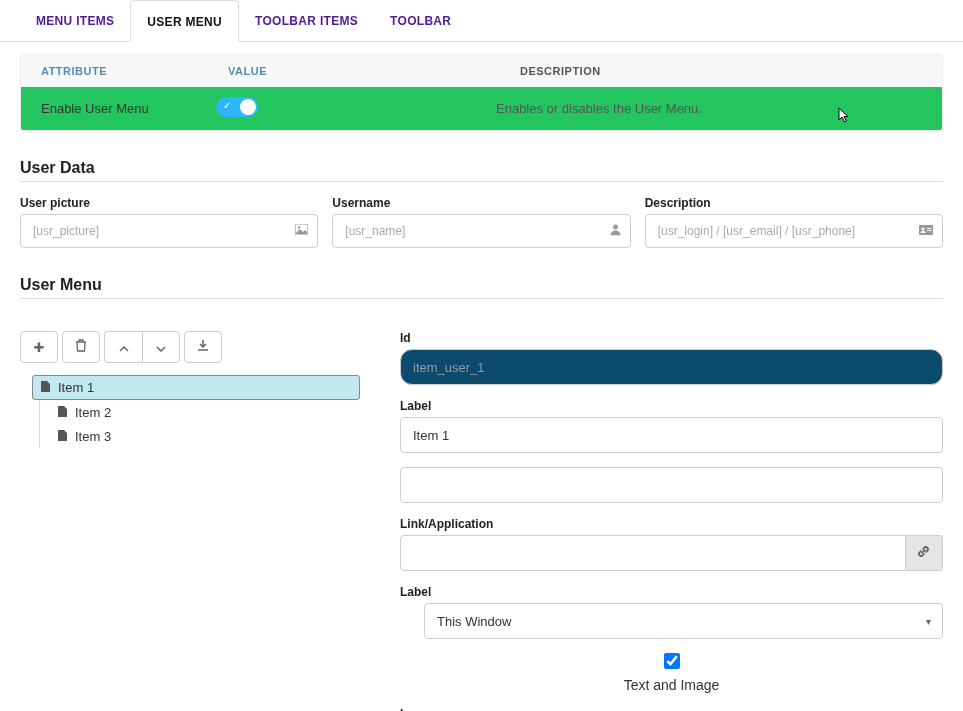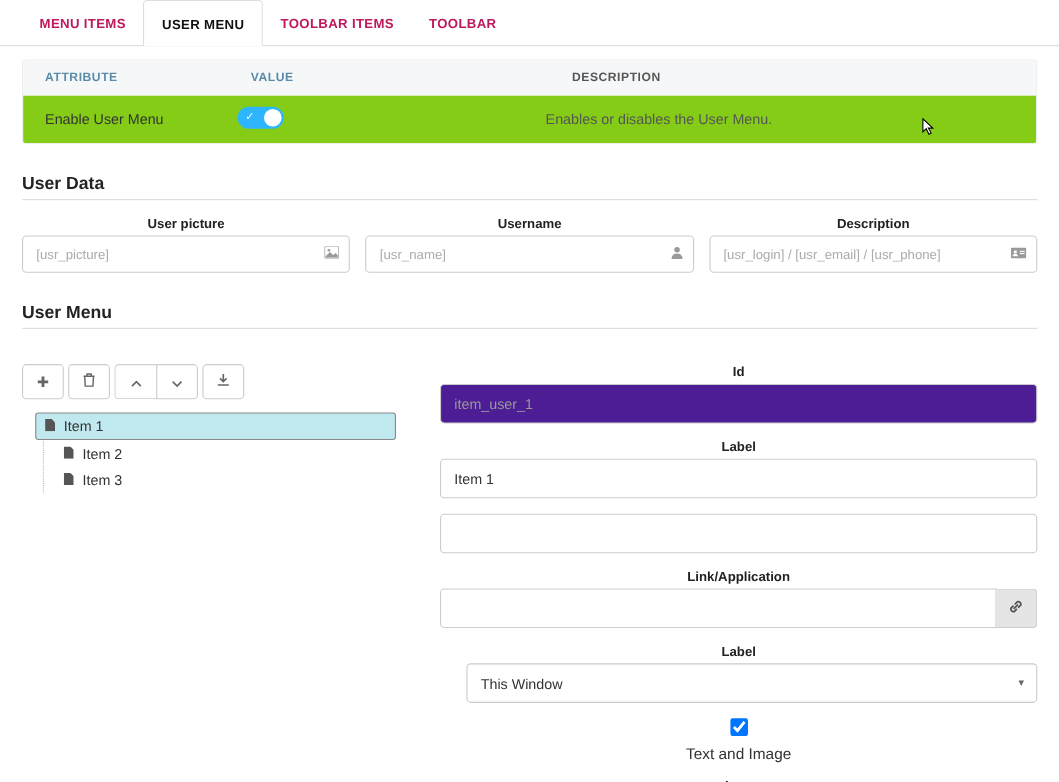--- a/index.html
+++ b/index.html
@@ -1,39 +1,39 @@
 <!DOCTYPE html>
 <html><head>
 <meta charset="utf-8">
 <style>
 * { box-sizing: border-box; margin: 0; padding: 0; }
 body { font-family: -apple-system, BlinkMacSystemFont, "Segoe UI", Arial, sans-serif; font-size: 13px; color: #333; background: #fff; width: 963px; }
 .tabs { display: flex; border-bottom: 1px solid #ddd; padding-left: 20px; }
-.tab { padding: 14px 16px 12px; font-size: 12px; font-weight: 600; color: #be185d; cursor: pointer; letter-spacing: 0.3px; }
+.tab { padding: 14px 16px 12px; font-size: 12px; font-weight: 600; color: #4c1d95; cursor: pointer; letter-spacing: 0.3px; }
 .tab.active { border: 1px solid #ddd; border-bottom: 1px solid #fff; margin-bottom: -1px; border-radius: 4px 4px 0 0; color: #111; background: #fff; }
 
 .content { padding: 0 20px 30px 20px; }
 
 .attr-table { margin-top: 12px; border: 1px solid #eee; border-radius: 3px; overflow: hidden; }
 .attr-header { display: flex; background: #f5f7f9; padding: 10px 20px; font-size: 11px; letter-spacing: 0.5px; color: #5a8ca8; font-weight: 600; gap: 12px; }
-.attr-row { display: flex; padding: 10px 20px; background: #84cc16; align-items: center; }
+.attr-row { display: flex; padding: 10px 20px; background: #22c55e; align-items: center; }
 .col-attr { width: 175px; }
 .col-val { width: 280px; }
 .col-desc { flex: 1; color: #555; }
 
 .toggle { width: 42px; height: 20px; background: #2db5ff; border-radius: 11px; position: relative; display: inline-block; cursor: pointer; }
 .toggle-knob { position: absolute; right: 2px; top: 2px; width: 16px; height: 16px; background: #fff; border-radius: 50%; }
 .toggle-check { position: absolute; left: 7px; top: 3px; color: #fff; font-size: 10px; }
 
 .section-title { font-size: 16px; font-weight: 700; color: #222; margin-top: 28px; margin-bottom: 4px; }
 .section-rule { border: none; border-bottom: 1px solid #ddd; margin-bottom: 14px; }
 
 .ud-row { display: flex; gap: 14px; }
 .ud-field { flex: 1; }
-.field-label { font-size: 12px; font-weight: 700; color: #222; margin-bottom: 4px; display: block; text-align: center; }
+.field-label { font-size: 12px; font-weight: 700; color: #222; margin-bottom: 4px; display: block; }
 .input-group { position: relative; }
 .input-group input { width: 100%; height: 34px; border: 1px solid #ccc; border-radius: 4px; padding: 6px 34px 6px 12px; font-size: 12px; color: #333; }
 .input-group input::placeholder { color: #aaa; }
 .input-icon { position: absolute; right: 10px; top: 50%; transform: translateY(-50%); color: #999; font-size: 12px; }
 
 .menu-area { display: flex; gap: 40px; margin-top: 32px; }
 .tree-col { width: 340px; }
 .tree-toolbar { display: flex; gap: 4px; margin-bottom: 12px; }
 .tb-btn { width: 38px; height: 32px; border: 1px solid #ccc; border-radius: 4px; background: #fff; display: flex; align-items: center; justify-content: center; color: #666; cursor: pointer; font-size: 13px; }
 .tb-group { display: flex; }
@@ -43,21 +43,21 @@
 .tree { margin-left: 12px; }
 .tree-item { display: flex; align-items: center; gap: 8px; padding: 4px 10px 4px 8px; cursor: pointer; border-radius: 3px; margin: 1px 0; position: relative; }
 .tree-item.selected { background: #c0e9ef; border: 1px solid #888; }
 .tree-item .file-icon { color: #555; font-size: 11px; }
 .tree-item .label { font-size: 13px; color: #333; }
 .dotted-line { border-left: 1px dotted #bbb; margin-left: 7px; padding-left: 10px; }
 
 .form-col { flex: 1; }
 .form-group { margin-bottom: 14px; }
 .form-control { width: 100%; height: 36px; border: 1px solid #ccc; border-radius: 4px; padding: 6px 12px; font-size: 13px; color: #333; background: #fff; }
-.form-control:disabled { background: #4c1d95; color: #999; }
+.form-control:disabled { background: #0c4a6e; color: #999; border-radius: 12px; }
 .form-control::placeholder { color: #999; }
 .select-control { appearance: none; background-image: none; position: relative; }
 .select-wrap { position: relative; padding-left: 24px; }
 .select-caret { position: absolute; right: 12px; top: 50%; transform: translateY(-50%); pointer-events: none; color: #666; font-size: 10px; }
 
 .link-row { display: flex; }
 .link-row .form-control { border-radius: 4px 0 0 4px; }
 .link-btn { width: 40px; border: 1px solid #ccc; border-left: none; border-radius: 0 4px 4px 0; background: #e5e5e5; display: flex; align-items: center; justify-content: center; color: #555; cursor: pointer; }
 
 .checkbox-row { display: flex; align-items: center; gap: 8px; margin-bottom: 14px; flex-direction: column; }

